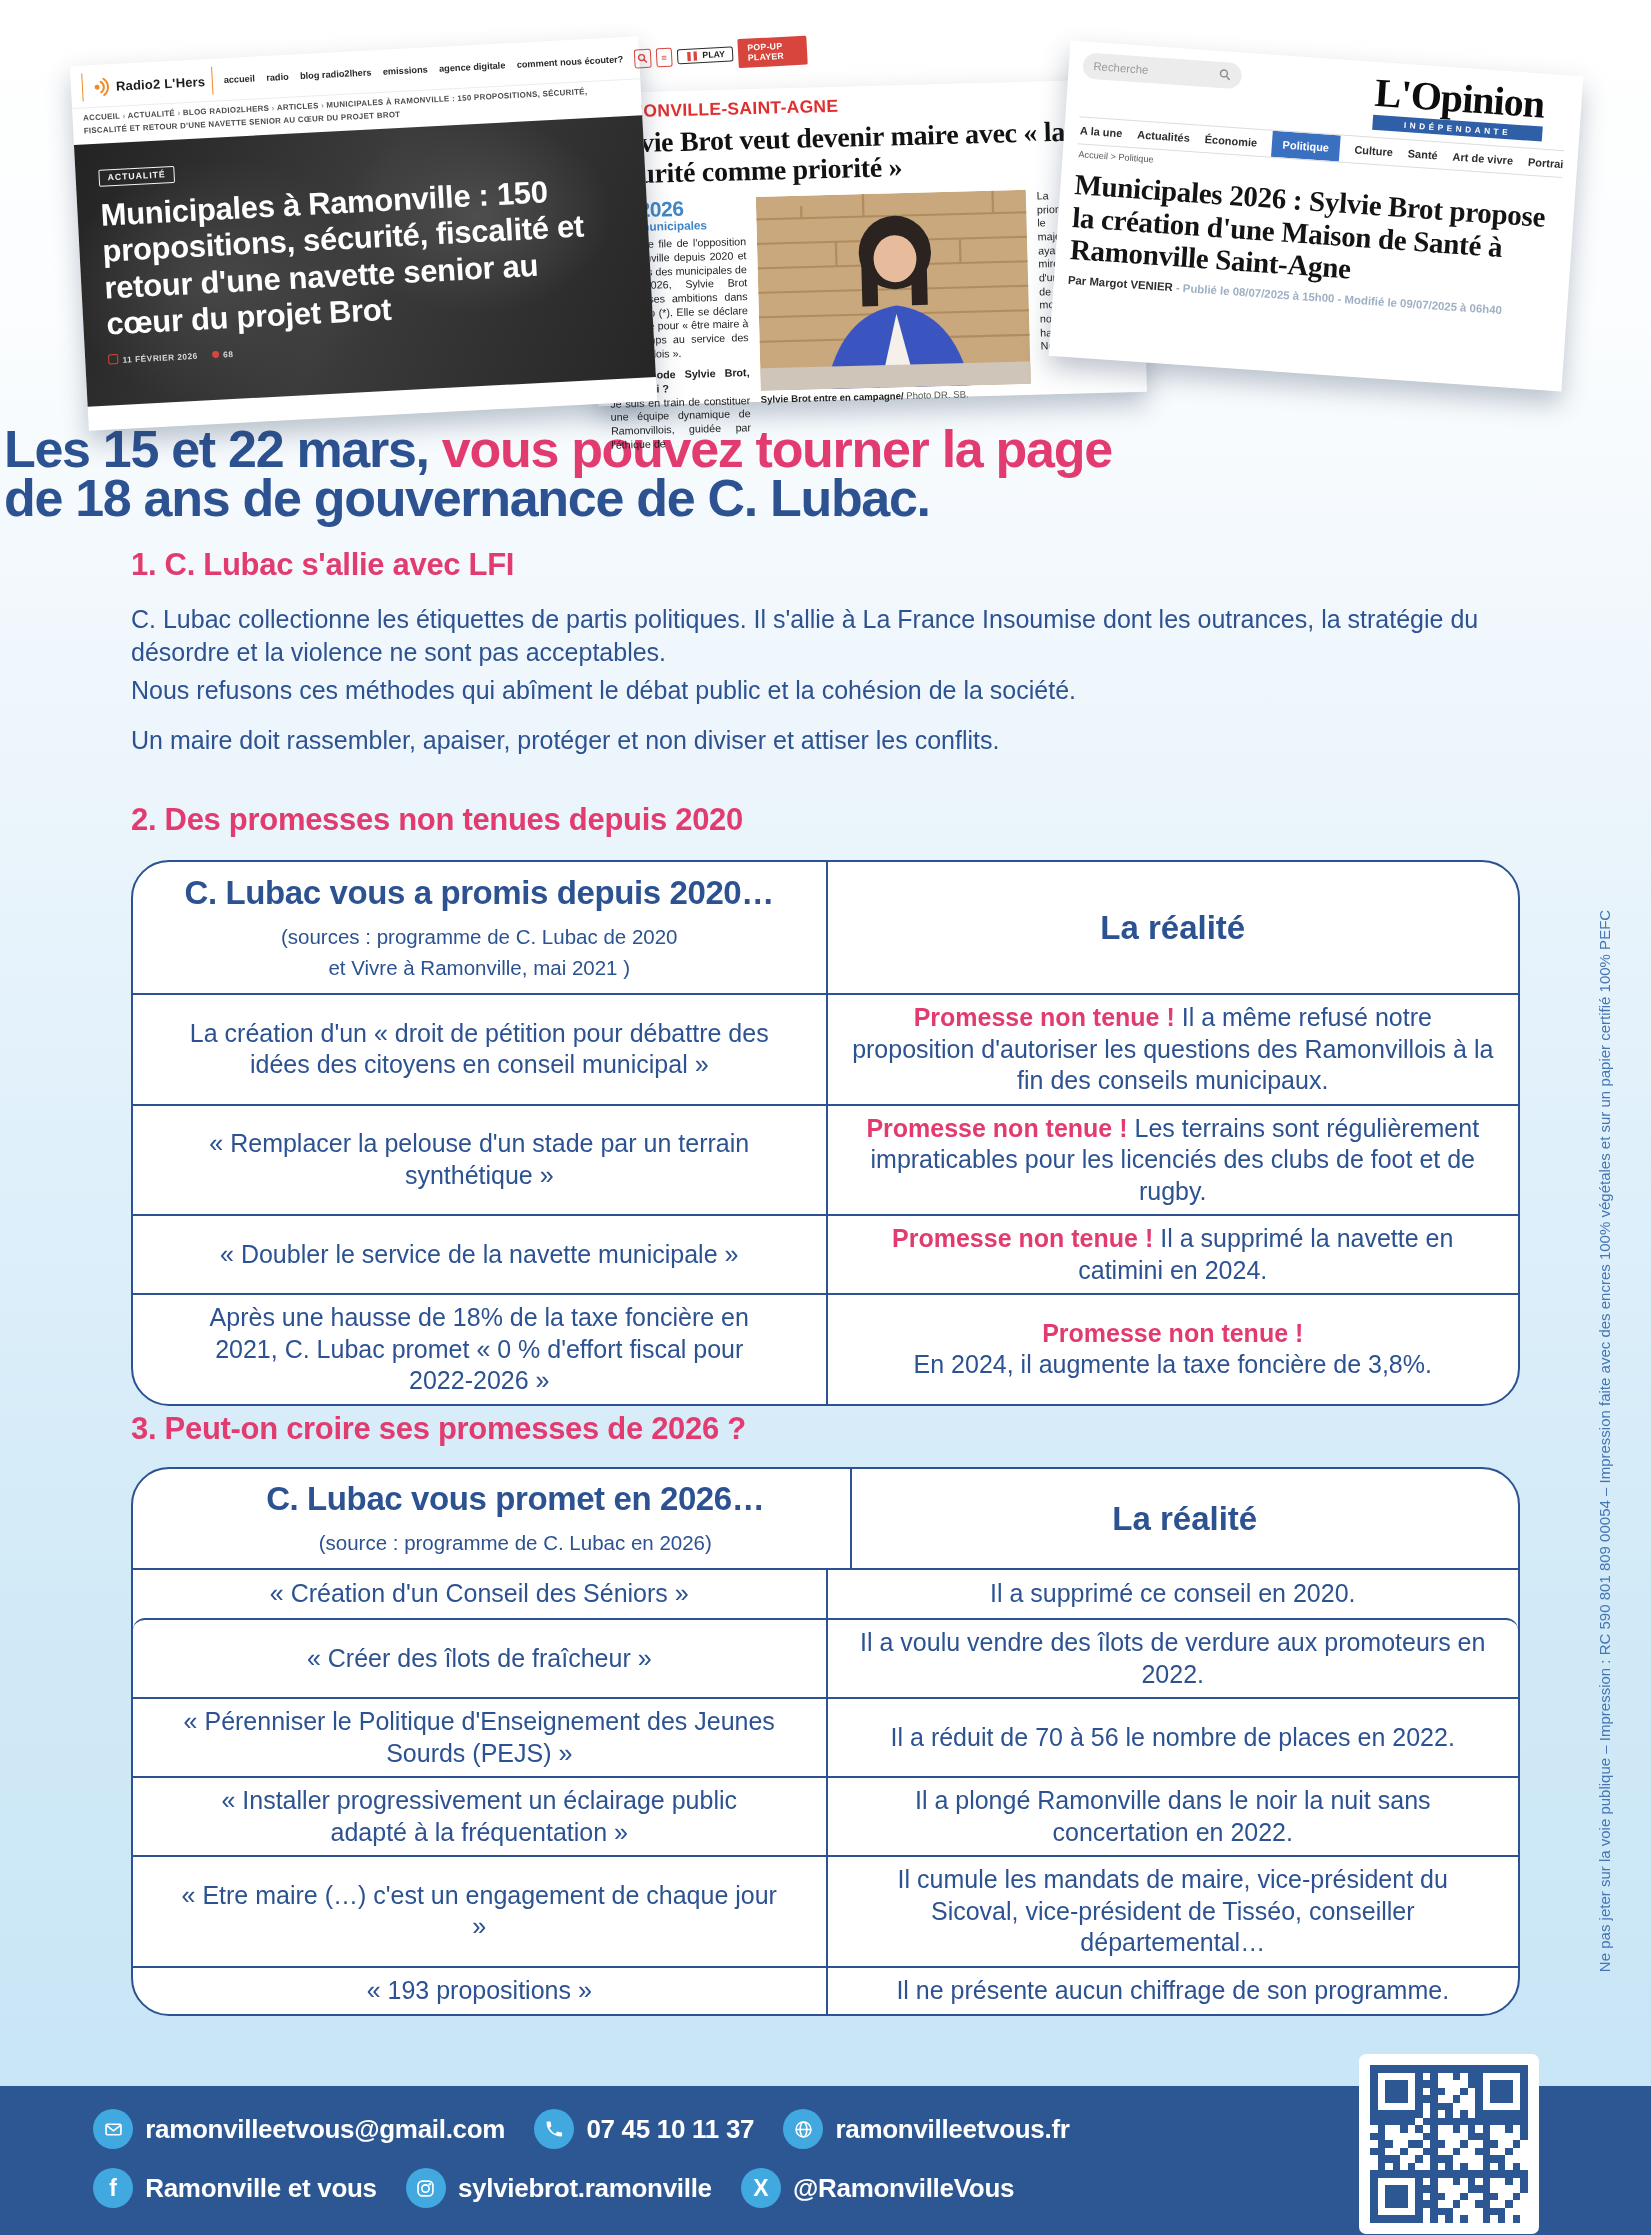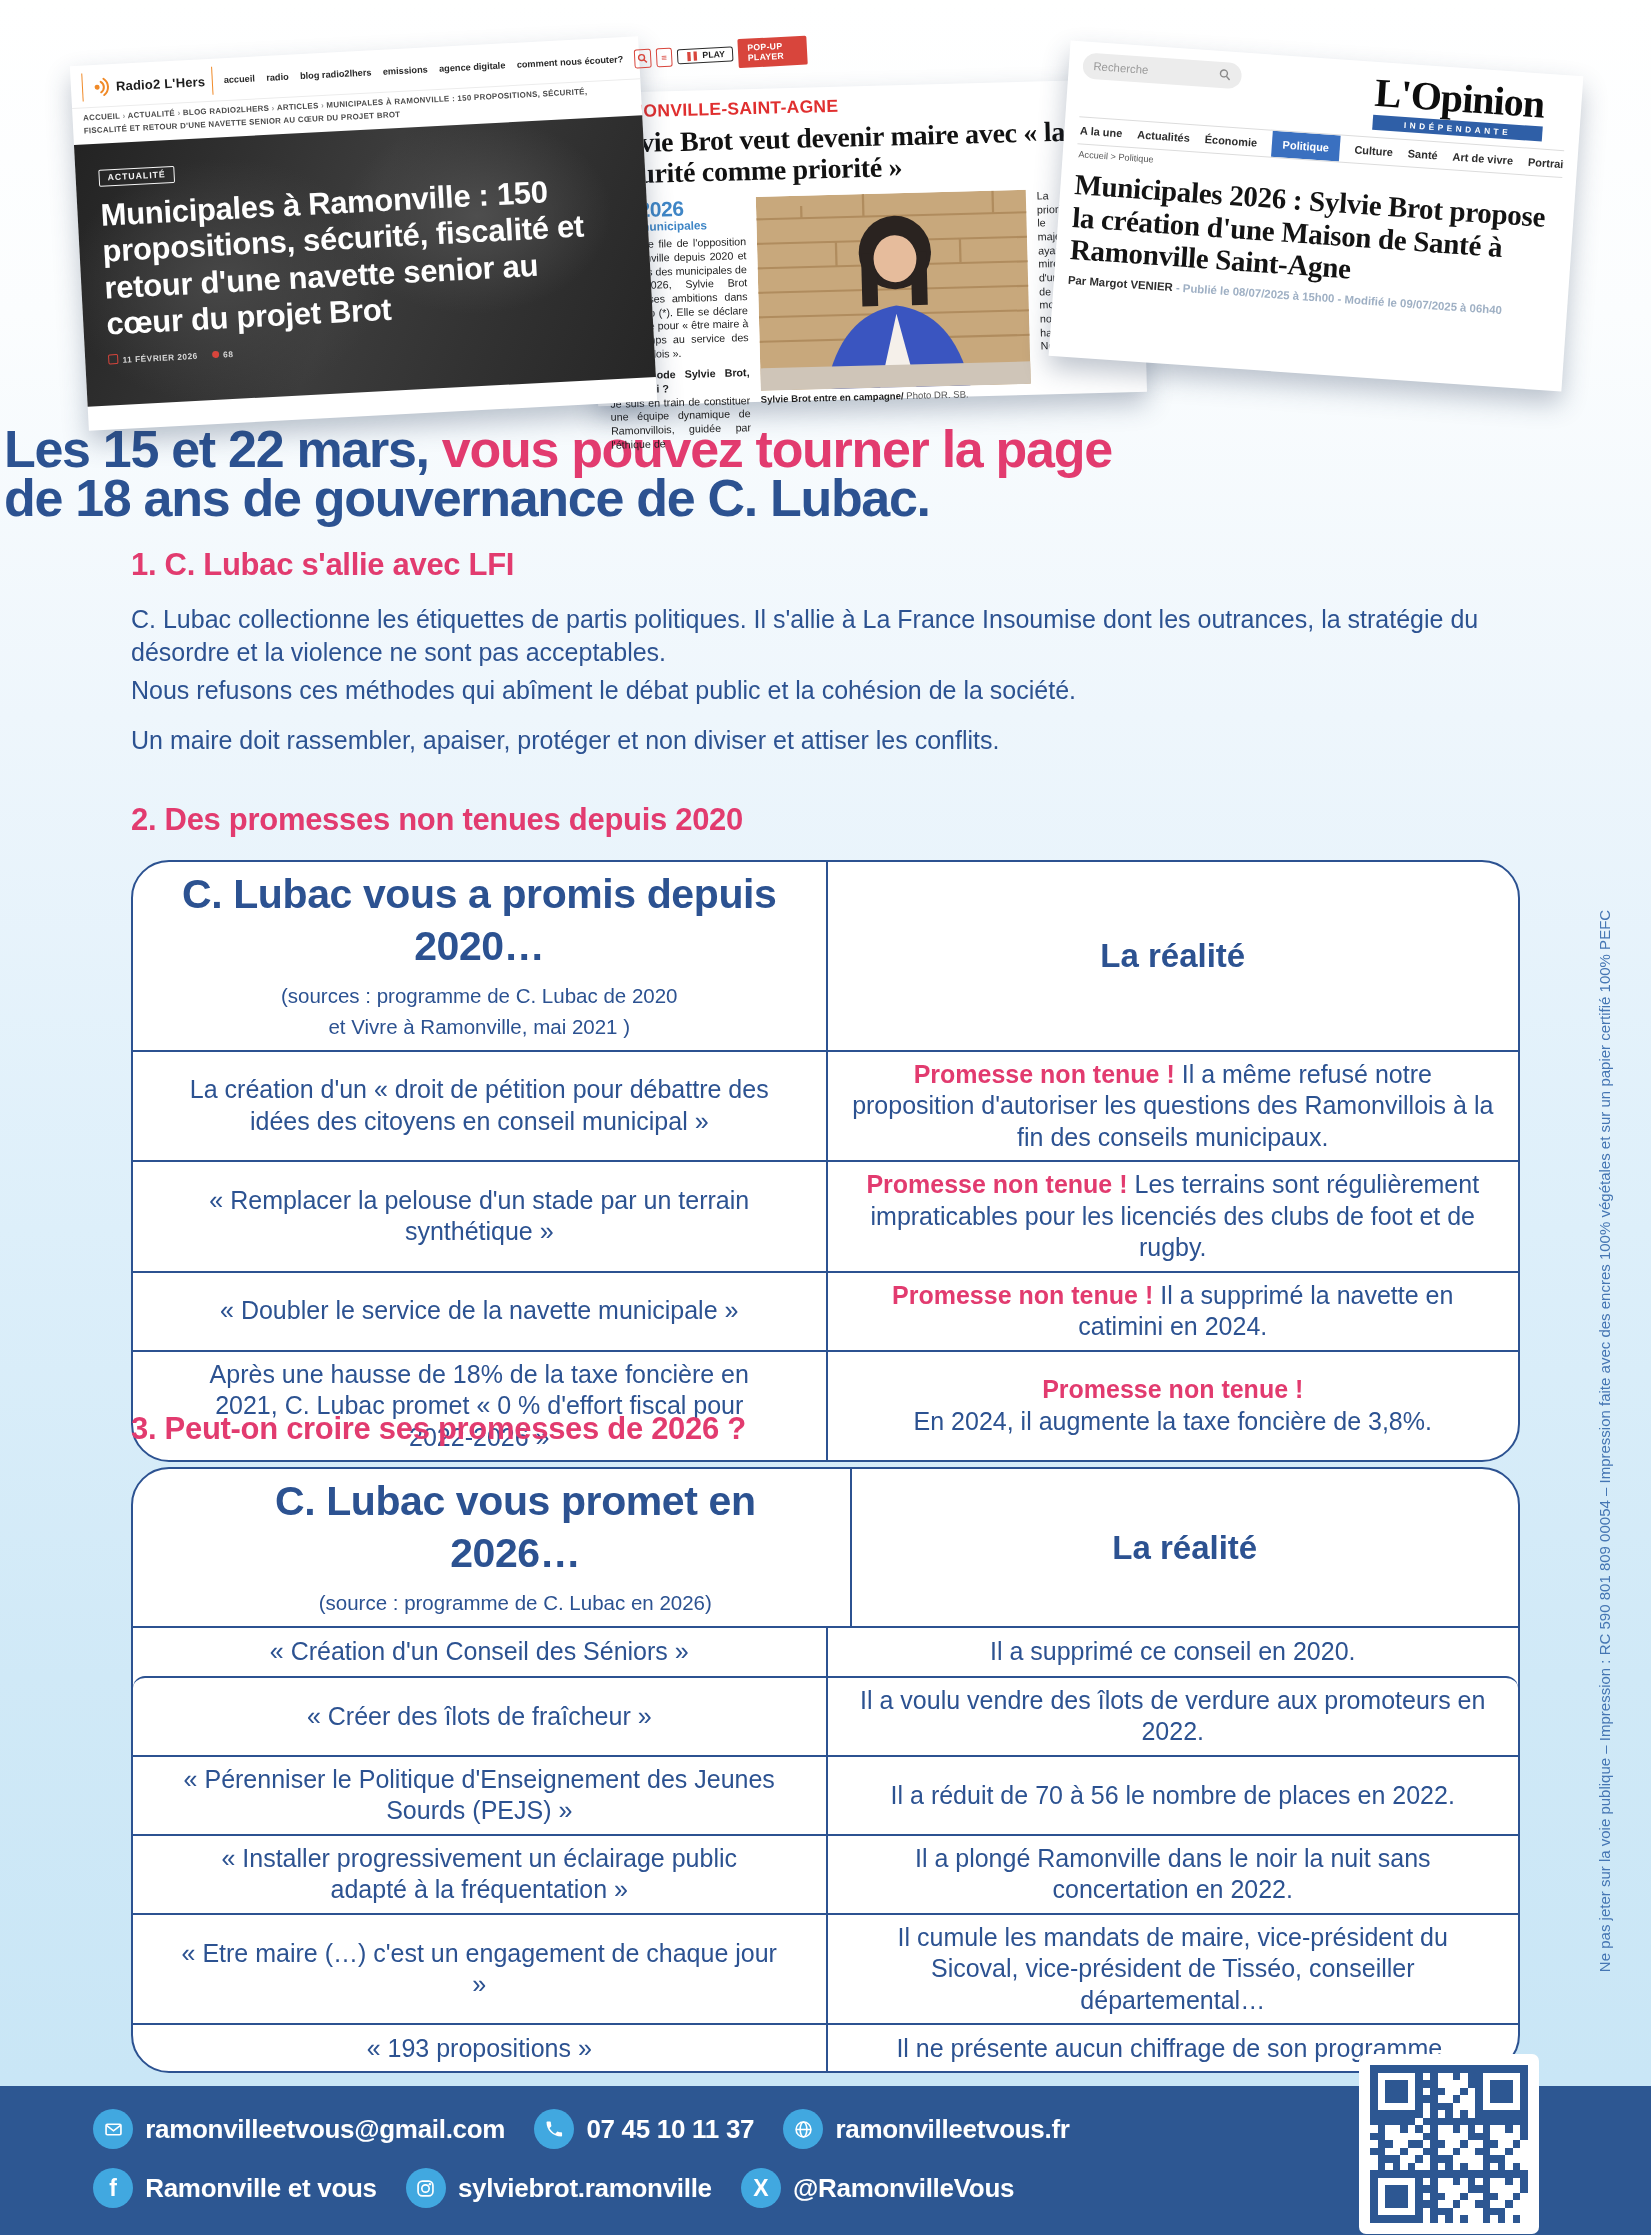--- a/index.html
+++ b/index.html
@@ -75,21 +75,21 @@
   
   .sec-title{position:absolute;left:131px;font-size:31px;font-weight:800;color:#e23b6f;letter-spacing:-0.3px;text-align:right;}
   .para{position:absolute;left:131px;width:1363px;font-size:25px;color:#2c5291;line-height:1.32;}
 
   
   .tbl{position:absolute;left:131px;width:1389px;background:#fff;border:2.6px solid #2c5291;border-radius:38px;overflow:hidden;box-sizing:border-box;}
   .trow{display:grid;grid-template-columns:1fr 1fr;}
   .trow+.trow{border-top:2.2px solid #2c5291;}
   .cell{display:flex;flex-direction:column;justify-content:center;align-items:center;text-align:center;padding:7px 48px;box-sizing:border-box;font-size:25px;color:#2c5291;line-height:1.26;}
   .cell.right{border-left:2.2px solid #2c5291;padding:7px 24.5px;}
-  .th-title{font-size:41px;font-weight:800;letter-spacing:-0.4px;}
+  .th-title{font-size:33px;font-weight:800;letter-spacing:-0.4px;}
   .th-sub{font-size:20.5px;margin-top:8.7px;line-height:1.5;}
   .th-right{font-size:33px;font-weight:800;}
   .flag{color:#e23b6f;font-weight:800;}
   .flag.blk{display:block;}
 
   
   .footer{position:absolute;left:0;top:2086px;width:100%;height:150px;background:#2d5792;}
   .f-row{position:absolute;display:flex;gap:29px;align-items:center;}
   .f-row1{left:93px;top:23px;}
   .f-row2{left:93px;top:82px;}

